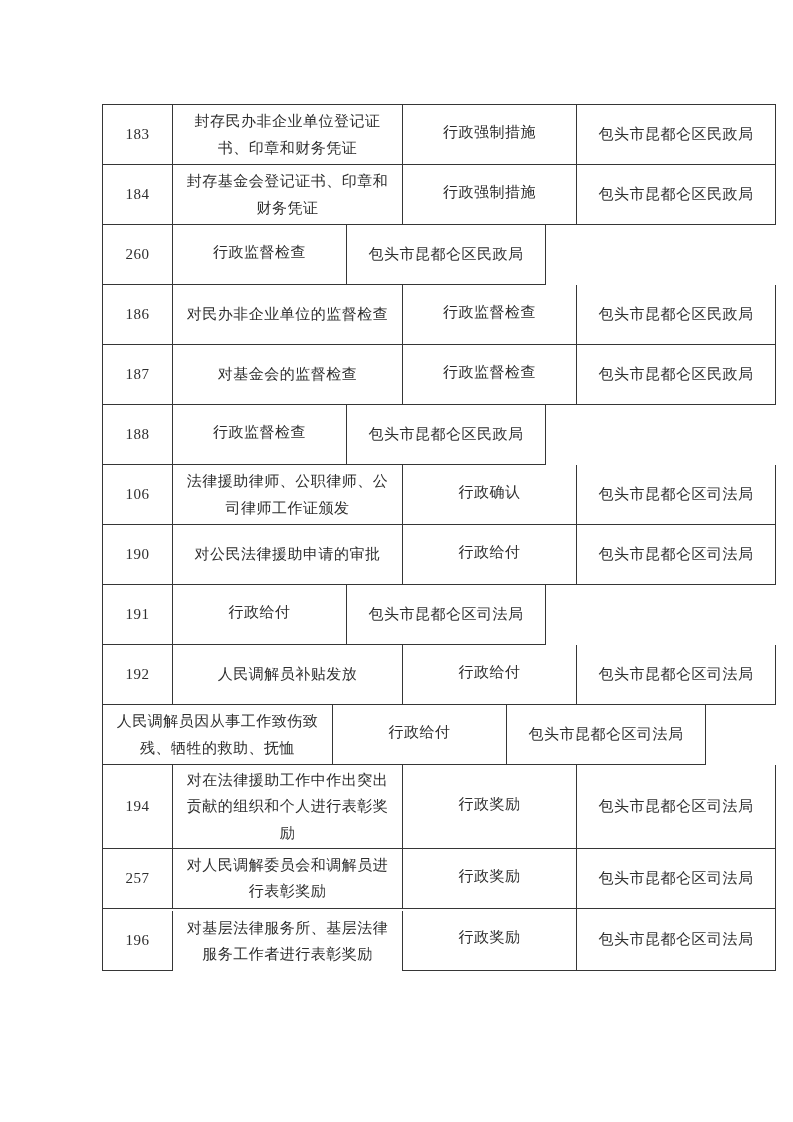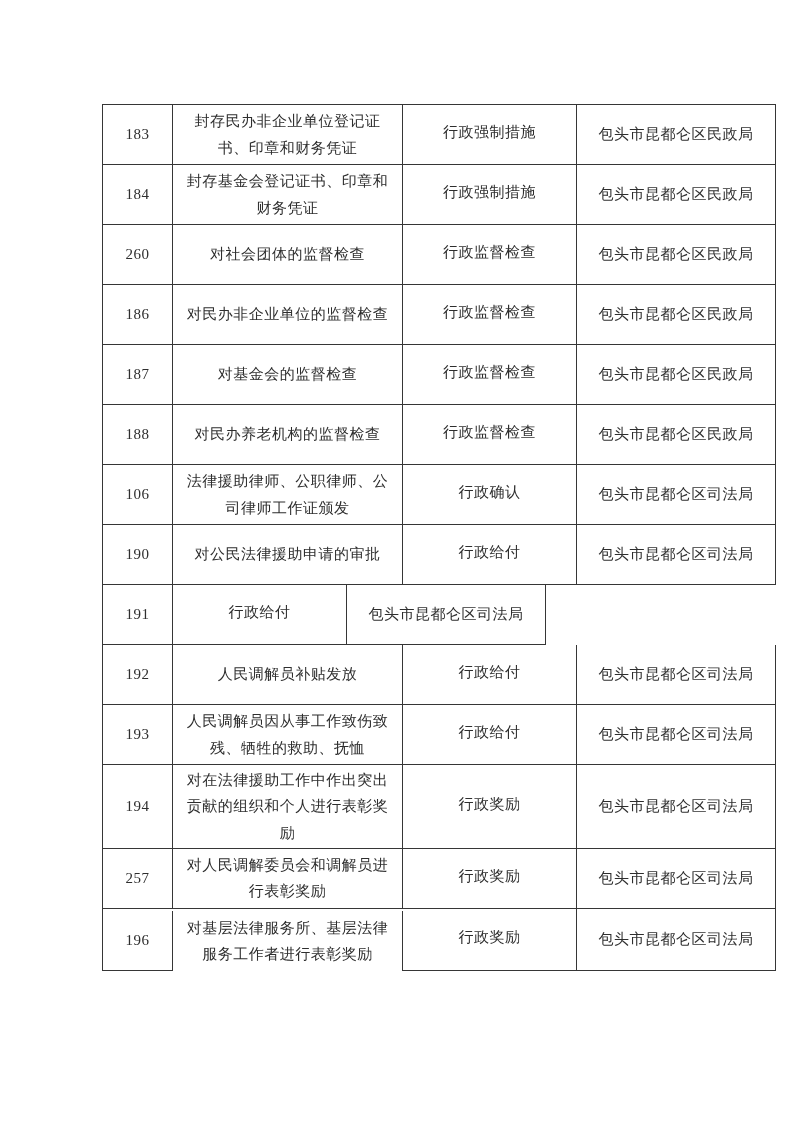--- a/index.html
+++ b/index.html
@@ -64,39 +64,37 @@
         <div class="cell c4">包头市昆都仑区民政局</div>
       </div>
       <div class="row">
         <div class="cell c1">184</div>
         <div class="cell c2">封存基金会登记证书、印章和财务凭证</div>
         <div class="cell c3">行政强制措施</div>
         <div class="cell c4">包头市昆都仑区民政局</div>
       </div>
       <div class="row">
         <div class="cell c1">260</div>
-        <div class="cell c2">对社会团体的监督检查</div>
         <div class="cell c3">行政监督检查</div>
         <div class="cell c4">包头市昆都仑区民政局</div>
       </div>
       <div class="row">
         <div class="cell c1">186</div>
         <div class="cell c2">对民办非企业单位的监督检查</div>
         <div class="cell c3">行政监督检查</div>
         <div class="cell c4">包头市昆都仑区民政局</div>
       </div>
       <div class="row">
         <div class="cell c1">187</div>
         <div class="cell c2">对基金会的监督检查</div>
         <div class="cell c3">行政监督检查</div>
         <div class="cell c4">包头市昆都仑区民政局</div>
       </div>
       <div class="row">
         <div class="cell c1">188</div>
-        <div class="cell c2">对民办养老机构的监督检查</div>
         <div class="cell c3">行政监督检查</div>
         <div class="cell c4">包头市昆都仑区民政局</div>
       </div>
       <div class="row">
         <div class="cell c1">106</div>
         <div class="cell c2">法律援助律师、公职律师、公司律师工作证颁发</div>
         <div class="cell c3">行政确认</div>
         <div class="cell c4">包头市昆都仑区司法局</div>
       </div>
       <div class="row">
@@ -110,21 +108,20 @@
         <div class="cell c3">行政给付</div>
         <div class="cell c4">包头市昆都仑区司法局</div>
       </div>
       <div class="row">
         <div class="cell c1">192</div>
         <div class="cell c2">人民调解员补贴发放</div>
         <div class="cell c3">行政给付</div>
         <div class="cell c4">包头市昆都仑区司法局</div>
       </div>
       <div class="row">
-        <div class="cell c1">193</div>
         <div class="cell c2">人民调解员因从事工作致伤致残、牺牲的救助、抚恤</div>
         <div class="cell c3">行政给付</div>
         <div class="cell c4">包头市昆都仑区司法局</div>
       </div>
       <div class="row">
         <div class="cell c1">194</div>
         <div class="cell c2">对在法律援助工作中作出突出贡献的组织和个人进行表彰奖励</div>
         <div class="cell c3">行政奖励</div>
         <div class="cell c4">包头市昆都仑区司法局</div>
       </div>

